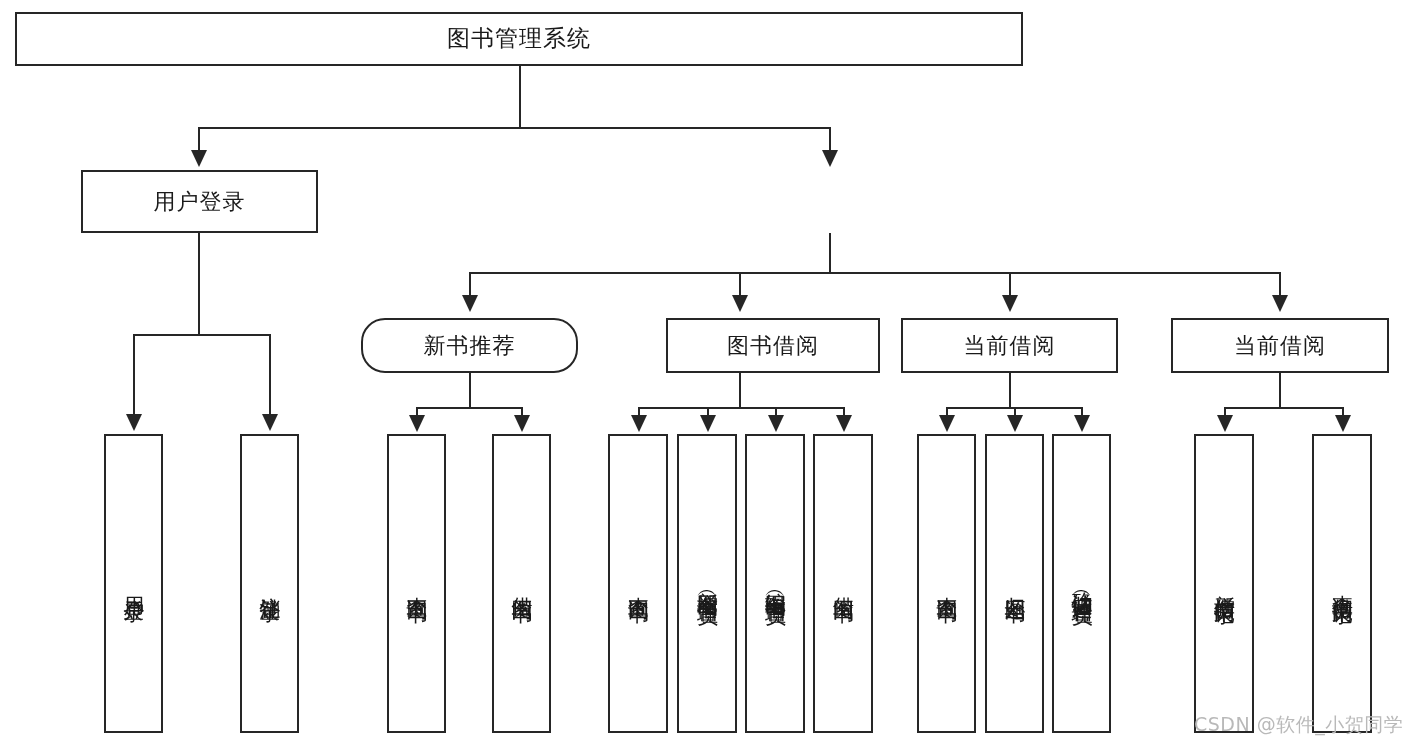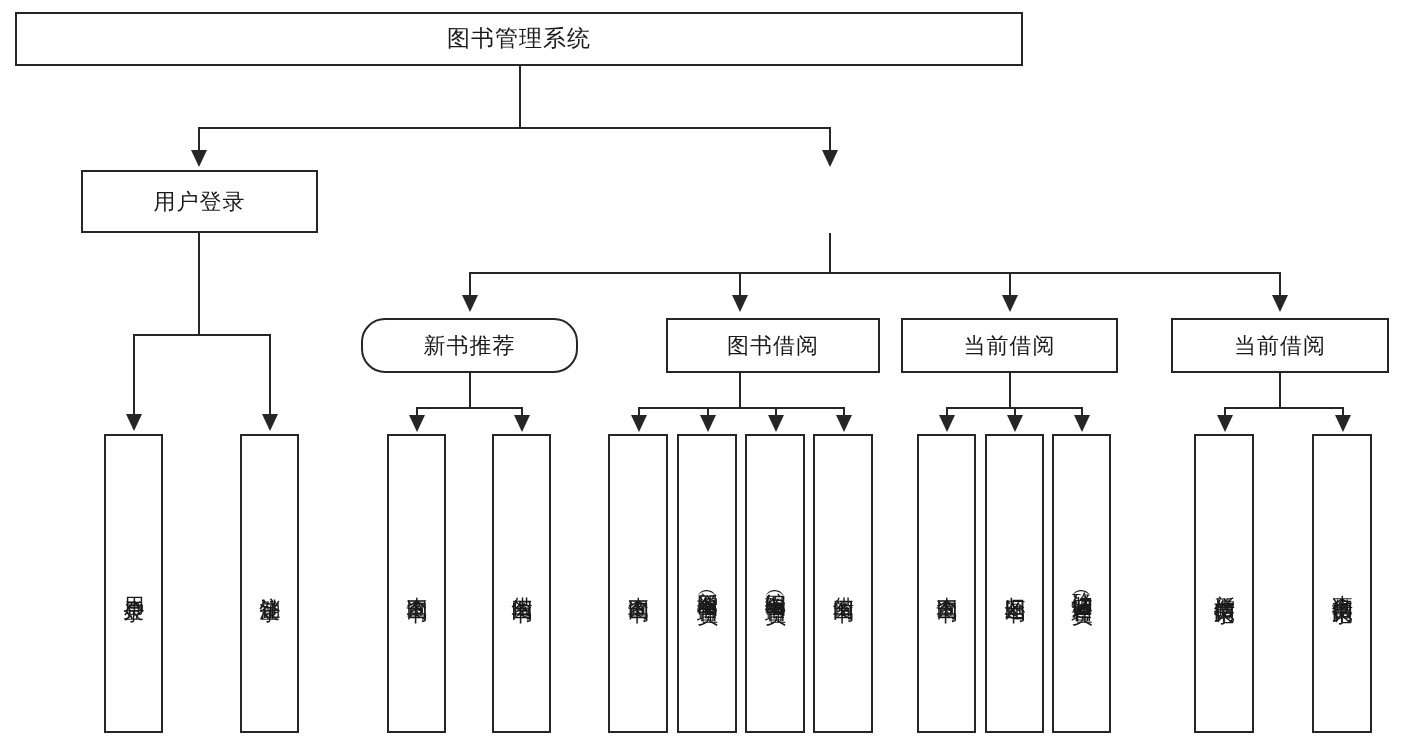--- a/index.html
+++ b/index.html
@@ -159,14 +159,15 @@
   <div class="node vert" style="left:745px; top:434px; width:60px; height:299px;">编辑图书（管理员）</div>
   <div class="node vert" style="left:813px; top:434px; width:60px; height:299px;">借阅图书</div>
 
   <div class="node vert" style="left:917px; top:434px; width:59px; height:299px;">查询图书</div>
   <div class="node vert" style="left:985px; top:434px; width:59px; height:299px;">归还图书</div>
   <div class="node vert" style="left:1052px; top:434px; width:59px; height:299px;">确认归还（管理员）</div>
 
   <div class="node vert" style="left:1194px; top:434px; width:60px; height:299px;">新增借阅记录</div>
   <div class="node vert" style="left:1312px; top:434px; width:60px; height:299px;">查询借阅记录</div>
 
+  <div id="watermark" style="left:1194px; top:712px;">CSDN @软件_小贺同学</div>
 
 </div>
 
 </body></html>

